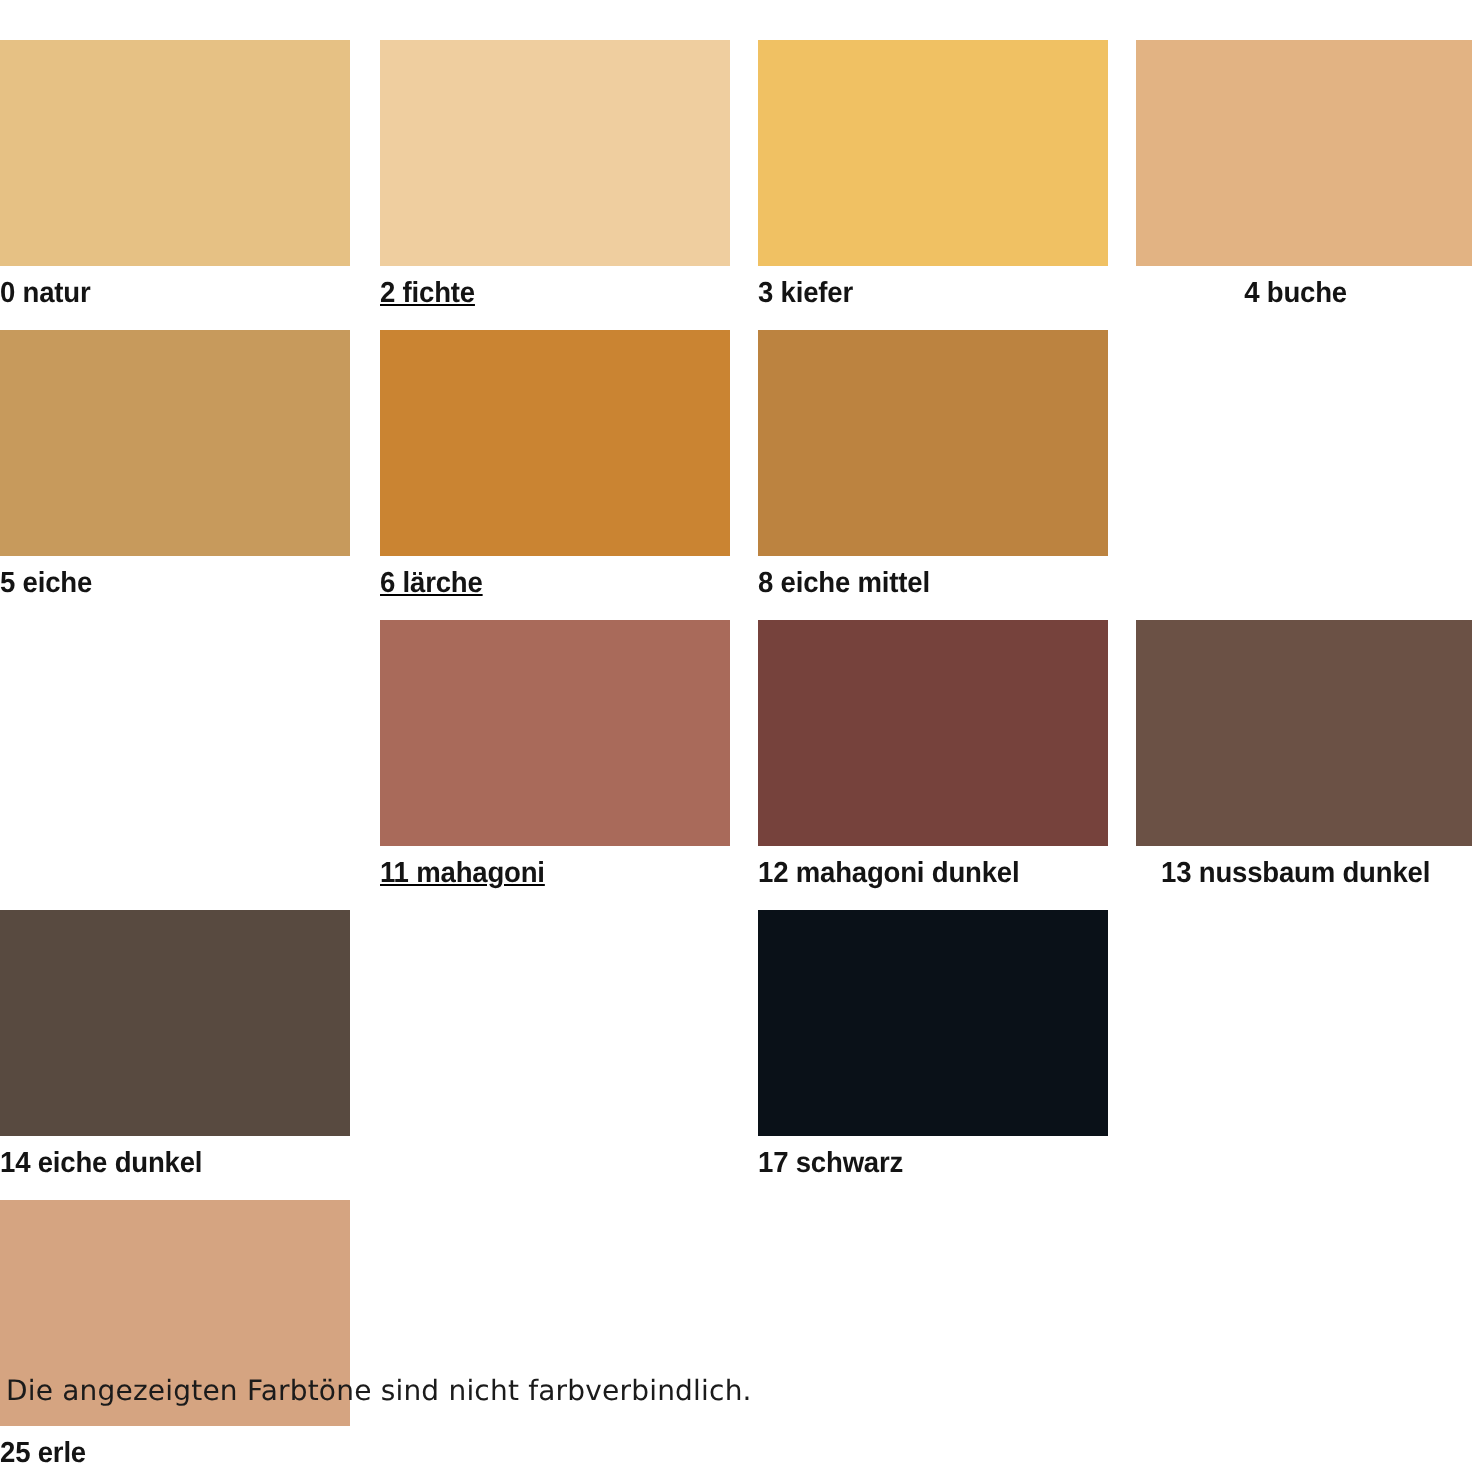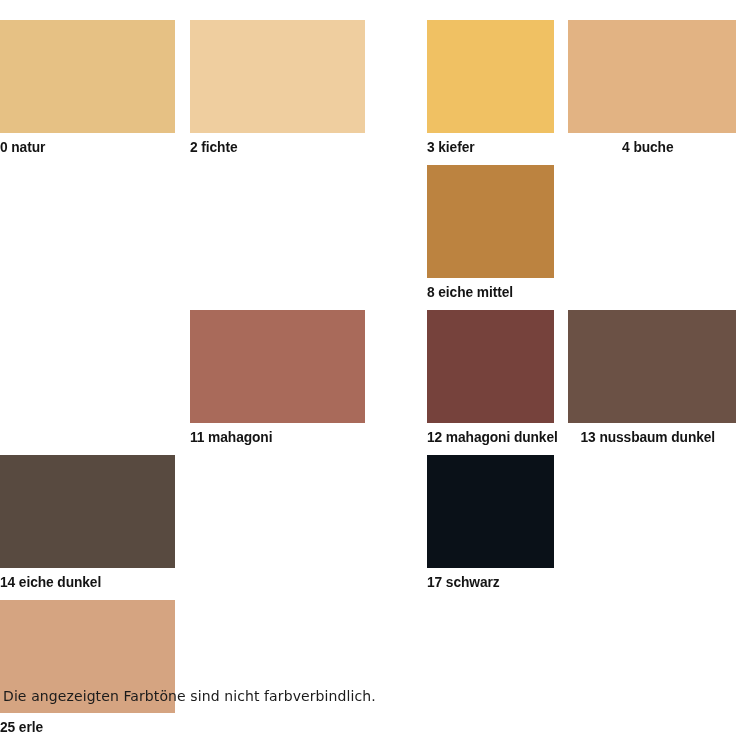--- a/index.html
+++ b/index.html
@@ -36,22 +36,22 @@
     row-gap: 0px;
   }
   
 
   .swatch-cell {
     position: relative;
     padding: 0;
     margin: 0;
   }
   .swatch-cell.c1 { grid-column: 1; }
-  .swatch-cell.c2 { grid-column: 3; }
-  .swatch-cell.c3 { grid-column: 5; margin-left: 48px; }
+  .swatch-cell.c2 { grid-column: 3; text-decoration: underline; }
+  .swatch-cell.c3 { grid-column: 5; }
   .swatch-cell.c4 { grid-column: 7; text-align: center; }
 
   .swatch-chip {
     display: block;
     width: 100%;
     height: 113px;
     line-height: 0;
     font-size: 0;
   }
 
@@ -104,20 +104,28 @@
     </div>
     <div class="swatch-cell c3">
       <span class="swatch-chip" style="background-color: rgb(240, 193, 99);"></span>
       <span class="swatch-label">3 kiefer</span>
     </div>
     <div class="swatch-cell c4">
       <span class="swatch-chip" style="background-color: rgb(226, 179, 131);"></span>
       <span class="swatch-label">4 buche</span>
     </div>
 
+    <div class="swatch-cell c1">
+      <span class="swatch-chip" style="background-color: rgb(199, 154, 92);"></span>
+      <span class="swatch-label">5 eiche</span>
+    </div>
+    <div class="swatch-cell c2">
+      <span class="swatch-chip" style="background-color: rgb(202, 132, 50);"></span>
+      <span class="swatch-label">6 lärche</span>
+    </div>
     <div class="swatch-cell c3">
       <span class="swatch-chip" style="background-color: rgb(188, 131, 64);"></span>
       <span class="swatch-label">8 eiche mittel</span>
     </div>
 
     <div class="swatch-cell c2">
       <span class="swatch-chip" style="background-color: rgb(169, 106, 90);"></span>
       <span class="swatch-label">11 mahagoni</span>
     </div>
     <div class="swatch-cell c3">

